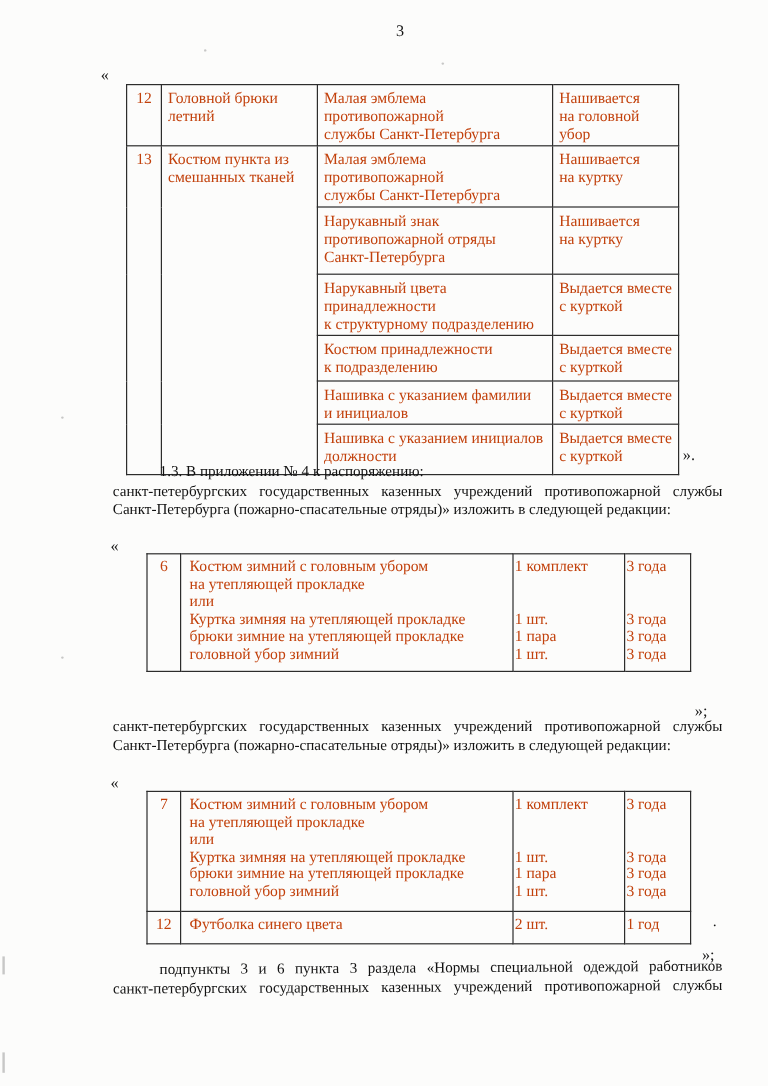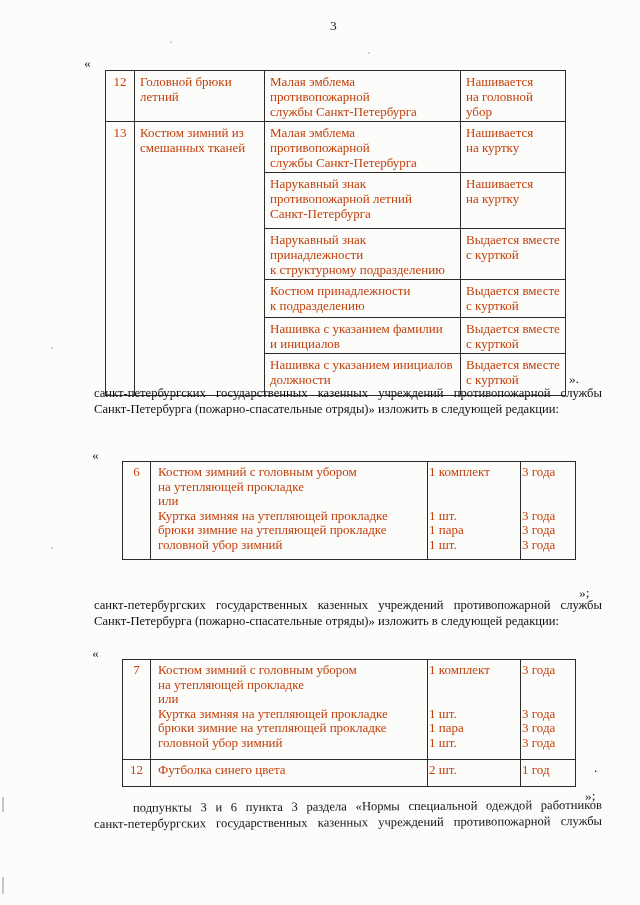--- a/index.html
+++ b/index.html
@@ -54,36 +54,36 @@
       <td class="num">12</td>
       <td class="pre">Головной брюки
 летний</td>
       <td class="pre">Малая эмблема противопожарной
 службы Санкт-Петербурга</td>
       <td class="pre">Нашивается
 на головной убор</td>
     </tr>
     <tr style="height:44px">
       <td class="num" rowspan="6">13</td>
-      <td class="pre" rowspan="6">Костюм зимний из
+      <td class="pre" rowspan="6">Костюм пункта из
 смешанных тканей</td>
       <td class="pre">Малая эмблема противопожарной
 службы Санкт-Петербурга</td>
       <td class="pre">Нашивается
 на куртку</td>
     </tr>
     <tr style="height:56px">
       <td class="pre">Нарукавный знак
-противопожарной летний
+противопожарной отряды
 Санкт-Петербурга</td>
       <td class="pre">Нашивается
 на куртку</td>
     </tr>
     <tr style="height:40px">
-      <td class="pre">Нарукавный знак принадлежности
+      <td class="pre">Нарукавный цвета принадлежности
 к структурному подразделению</td>
       <td class="pre">Выдается вместе
 с курткой</td>
     </tr>
     <tr style="height:38px">
       <td class="pre">Костюм принадлежности
 к подразделению</td>
       <td class="pre">Выдается вместе
 с курткой</td>
     </tr>
@@ -98,20 +98,21 @@
 должности</td>
       <td class="pre">Выдается вместе
 с курткой</td>
     </tr>
   </tbody>
 </table>
 
 <div class="abs q" style="left:569px;top:371px;">».</div>
 
 <div class="abs para" style="left:94px;top:386px;">
+  <div class="ln ind">1.3. В приложении № 4 к распоряжению:</div>
   <div class="ln jl">санкт-петербургских государственных казенных учреждений противопожарной службы</div>
   <div class="ln">Санкт-Петербурга (пожарно-спасательные отряды)» изложить в следующей редакции:</div>
 </div>
 
 <div class="abs q" style="left:92px;top:447px;">«</div>
 
 <table class="t t2 abs" style="left:122px;top:461px;width:453px;">
   <colgroup>
       <col style="width:28px">
       <col style="width:277px">

